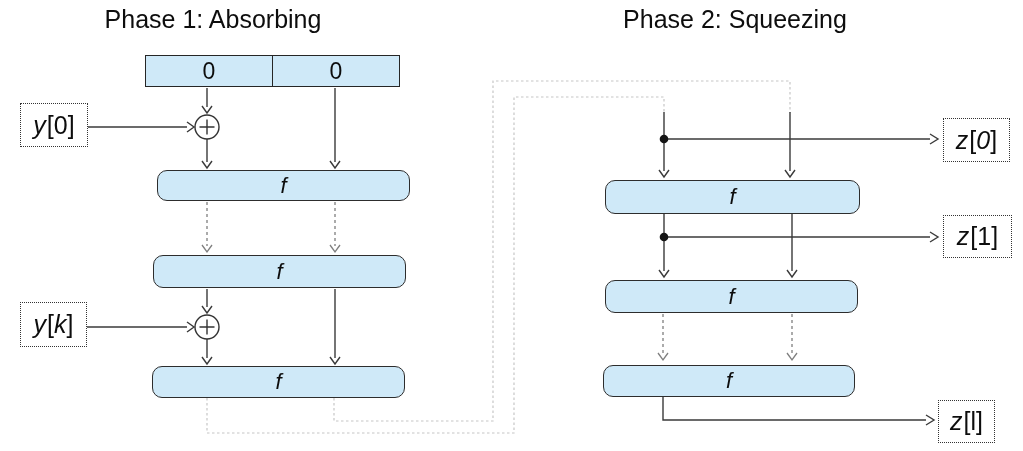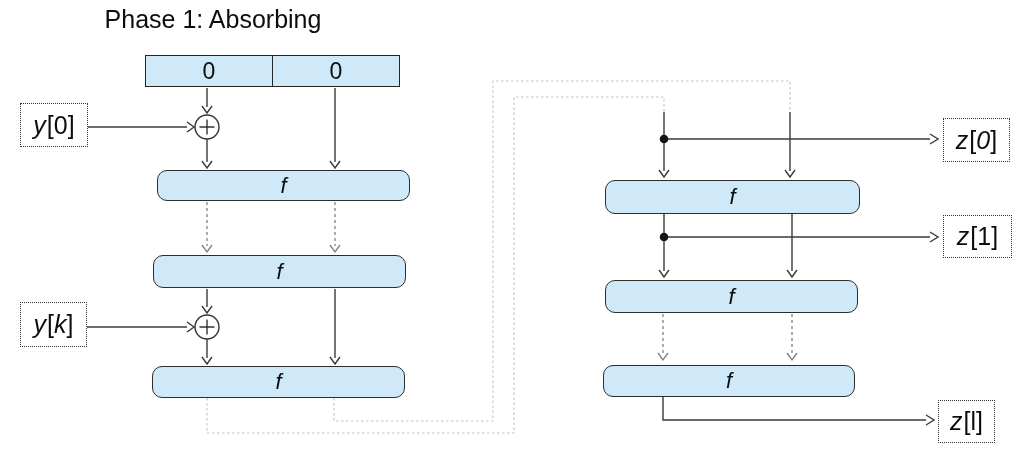--- a/index.html
+++ b/index.html
@@ -110,20 +110,21 @@
     <g stroke="#333" stroke-width="1.4" fill="#ffffff">
       <circle cx="207" cy="327" r="12"></circle>
       <path d="M207 319.5 V334.5 M199.5 327 H214.5" fill="none"></path>
     </g>
 
     <circle cx="664" cy="139" r="4.3" fill="#151515"></circle>
     <circle cx="664" cy="237" r="4.3" fill="#151515"></circle>
   </svg>
 
   <div class="title" style="left:80px;top:5px;width:266px;">Phase 1: Absorbing</div>
+  <div class="title" style="left:570px;top:5px;width:330px;">Phase 2: Squeezing</div>
 
   <div class="state-register">
     <div class="state-cell first">0</div>
     <div class="state-cell">0</div>
   </div>
 
   <div class="fbox" style="left:157px;top:170px;width:253px;height:31px;">f</div>
   <div class="fbox" style="left:153px;top:255px;width:253px;height:33px;">f</div>
   <div class="fbox" style="left:152px;top:366px;width:253px;height:32px;">f</div>
 

